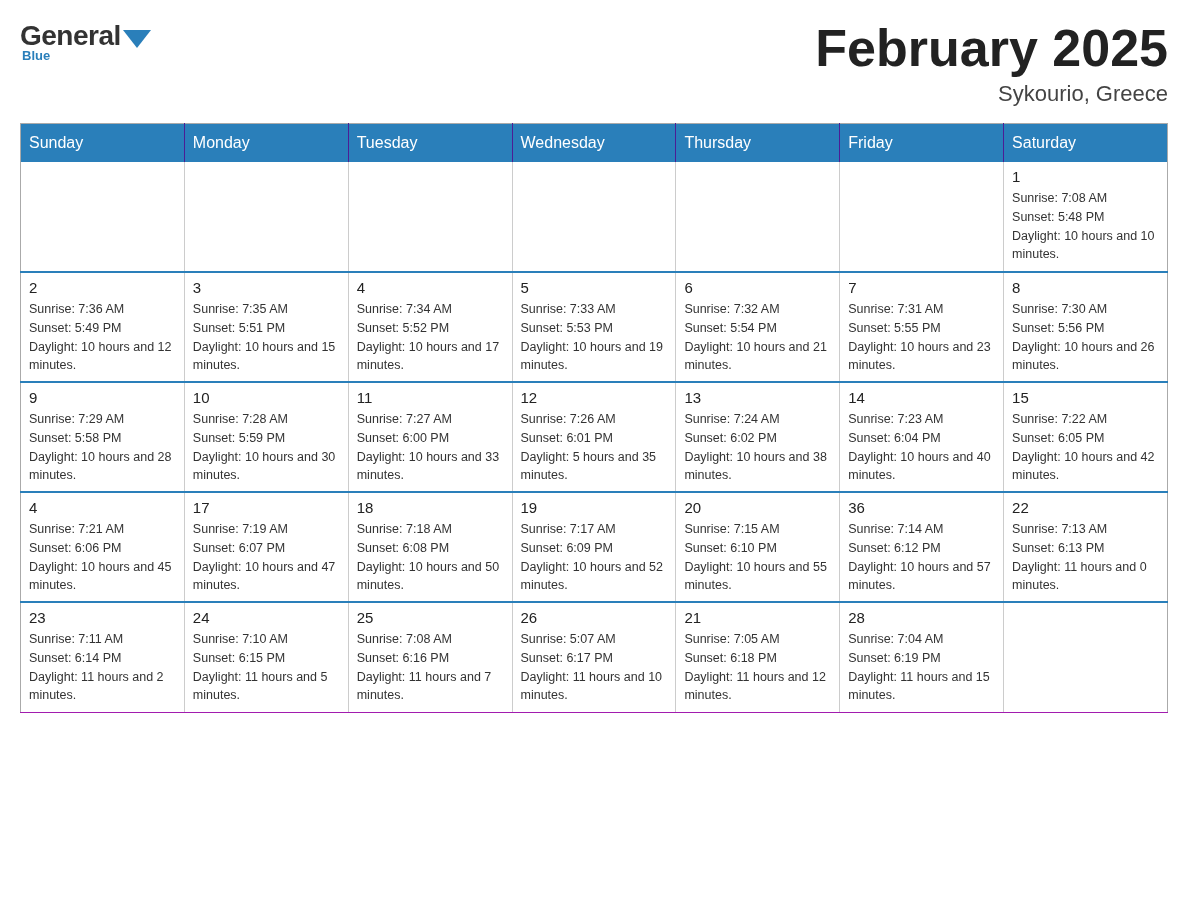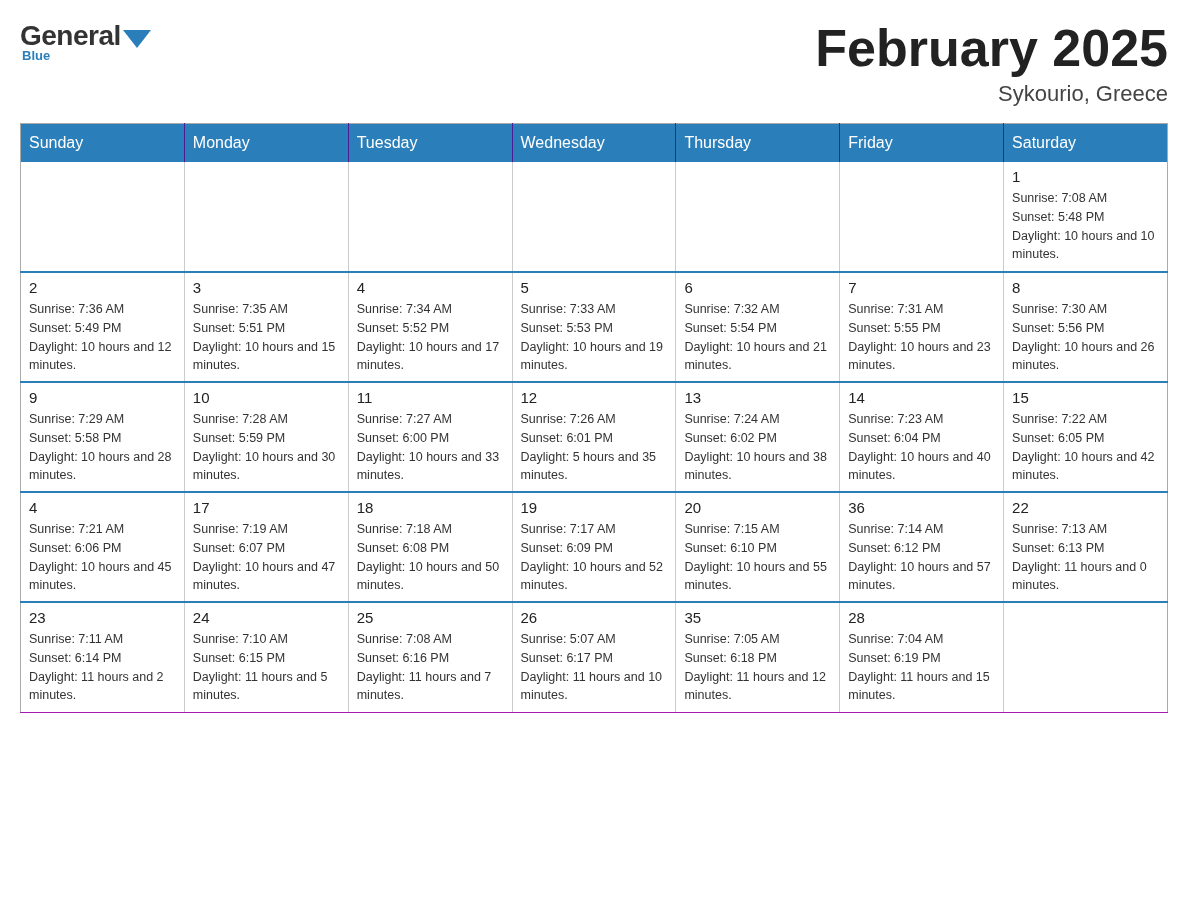--- a/index.html
+++ b/index.html
@@ -360,21 +360,21 @@
         </td>
         <td>
           <span class="day-number">26</span>
           <div class="day-info">
             <div>Sunrise: 5:07 AM</div>
             <div>Sunset: 6:17 PM</div>
             <div>Daylight: 11 hours and 10 minutes.</div>
           </div>
         </td>
         <td>
-          <span class="day-number">35</span>
+          <span class="day-number">21</span>
           <div class="day-info">
             <div>Sunrise: 7:05 AM</div>
             <div>Sunset: 6:18 PM</div>
             <div>Daylight: 11 hours and 12 minutes.</div>
           </div>
         </td>
         <td>
           <span class="day-number">28</span>
           <div class="day-info">
             <div>Sunrise: 7:04 AM</div>

